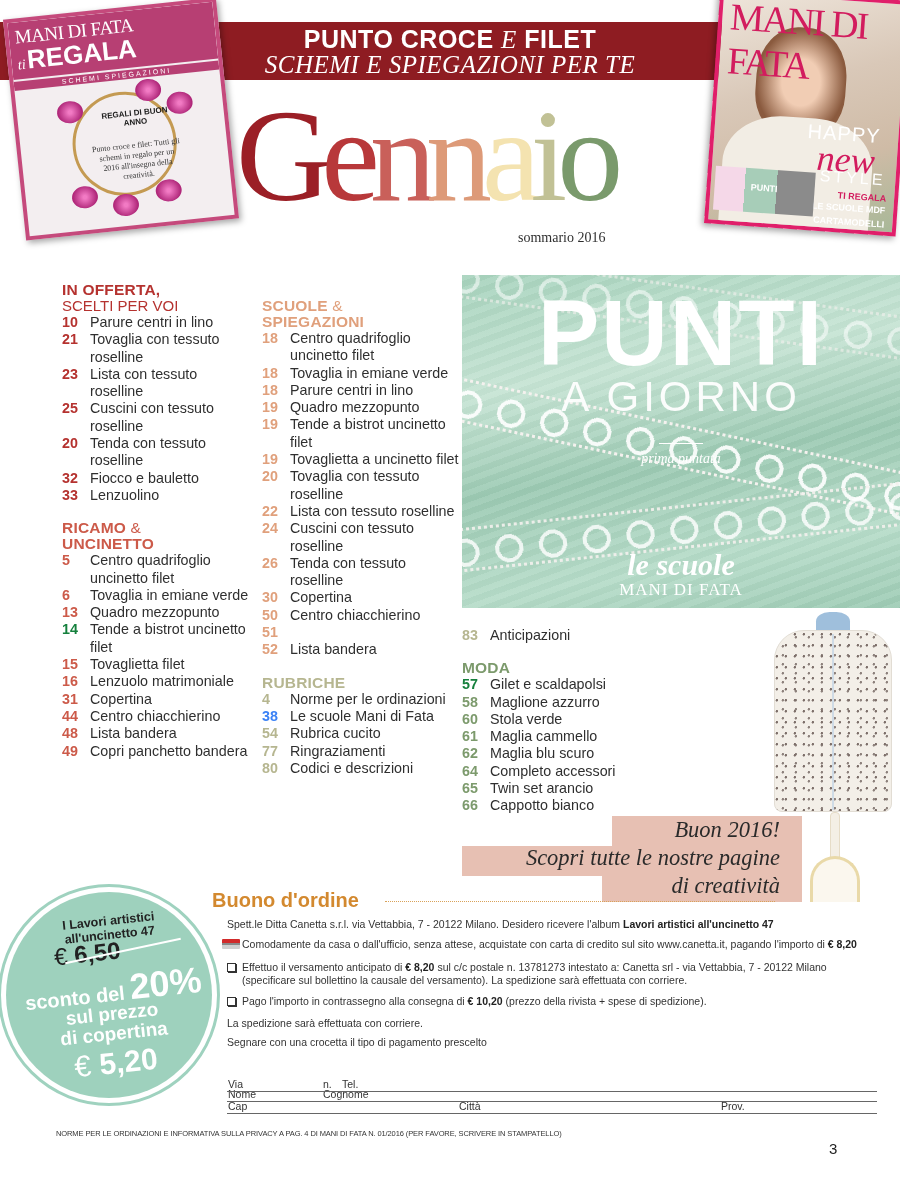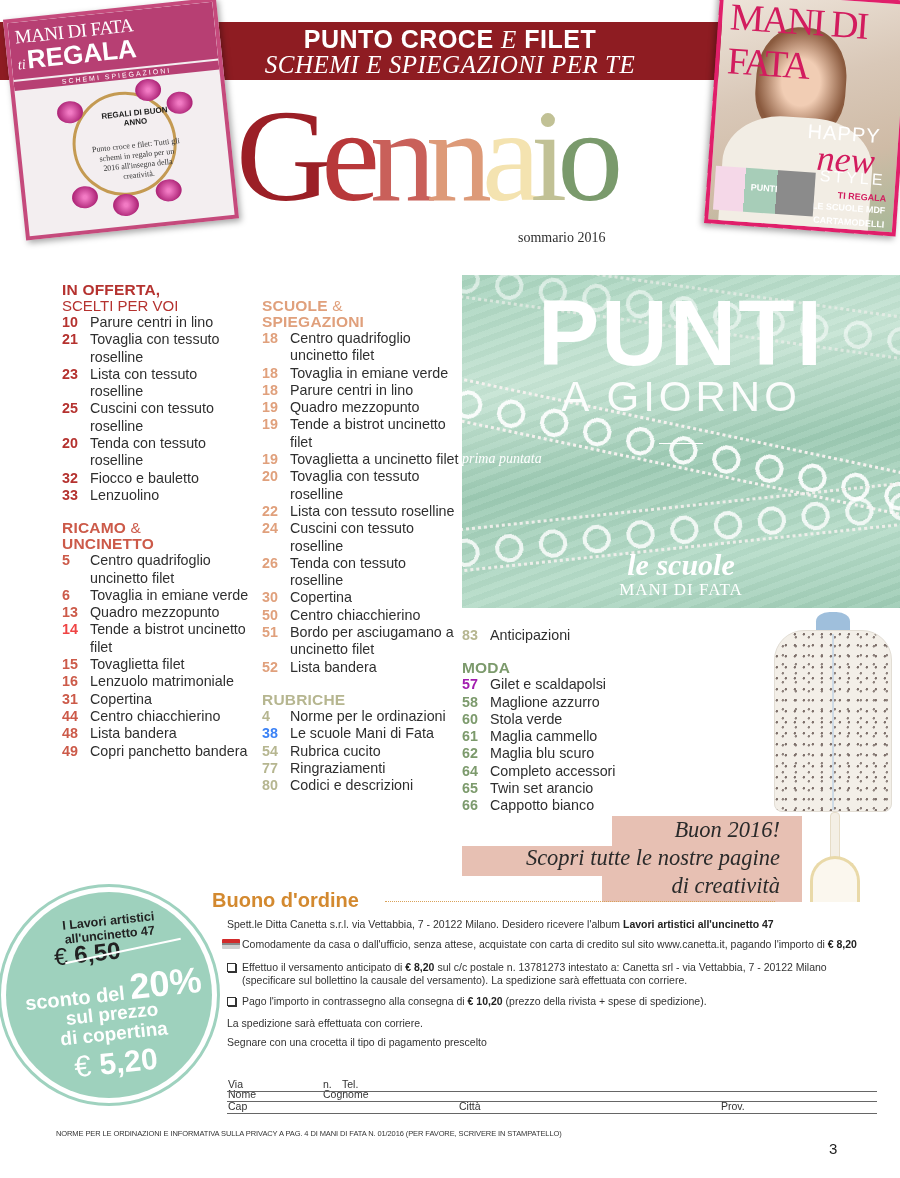--- a/index.html
+++ b/index.html
@@ -53,21 +53,21 @@
   
   .punti-img { position: absolute; left: 462px; top: 275px; width: 438px; height: 333px; overflow: hidden;
     background:
       repeating-linear-gradient(160deg, rgba(255,255,255,0.08) 0 6px, rgba(0,0,0,0.02) 6px 12px),
       linear-gradient(170deg, #a7d3bd 0%, #c6e4d4 30%, #9ccab3 55%, #b6dcc9 80%, #9dcbb4 100%); }
   .punti-img .band { position: absolute; left: -20px; width: 480px; height: 44px; border-top: 3px dotted #f4f1ee; border-bottom: 3px dotted #f4f1ee;
     background: repeating-radial-gradient(circle at 22px 22px, transparent 0 10px, rgba(255,255,255,0.9) 10px 14px, transparent 14px 40px); background-size: 44px 44px; }
   .punti-img .punti-title { position: absolute; left: 0; width: 438px; top: 10px; text-align: center; color: #fff; font-weight: bold; font-size: 92px; letter-spacing: 2px; line-height: 96px; }
   .punti-img .giorno { position: absolute; left: 0; width: 438px; top: 98px; text-align: center; color: #fff; font-size: 42px; letter-spacing: 4px; font-weight: normal; opacity: 0.95; }
   .punti-img .rule { position: absolute; left: 197px; top: 168px; width: 44px; border-top: 1px solid #fff; }
-  .punti-img .prima { position: absolute; left: 0; width: 438px; top: 176px; text-align: left; color: #fff; font-family: "Liberation Serif", serif; font-style: italic; font-size: 14px; }
+  .punti-img .prima { position: absolute; left: 0; width: 438px; top: 176px; text-align: center; color: #fff; font-family: "Liberation Serif", serif; font-style: italic; font-size: 14px; }
   .punti-img .scuole { position: absolute; left: 0; width: 438px; top: 275px; text-align: center; color: #fff; font-family: "Liberation Serif", serif; font-style: italic; font-weight: bold; font-size: 30px; line-height: 30px; }
   .punti-img .manidifata { position: absolute; left: 0; width: 438px; top: 305px; text-align: center; color: #fff; font-family: "Liberation Serif", serif; font-size: 17px; letter-spacing: 1px; }
 
   
   .coat { position: absolute; left: 768px; top: 612px; width: 130px; height: 200px; }
   .mannequin-top { position: absolute; left: 48px; top: 0; width: 34px; height: 24px; border-radius: 40% 40% 10% 10%; background: #9fbfdc; }
   .coat-body { position: absolute; left: 6px; top: 18px; width: 118px; height: 182px; border-radius: 30px 30px 8px 8px;
     background: radial-gradient(circle at 20% 30%, #7d6f6a 1px, transparent 1.5px) 0 0/9px 11px,
                 radial-gradient(circle at 60% 70%, #8d817c 1px, transparent 1.5px) 0 0/13px 9px,
                 #f3efe8; border: 1px solid #e2ddd4; }
@@ -198,21 +198,21 @@
       </div>
     <div class="entry">
         <span class="num" style="color:#cc5a49">6</span>
         <span class="txt">Tovaglia in emiane verde</span>
       </div>
     <div class="entry">
         <span class="num" style="color:#cc5a49">13</span>
         <span class="txt">Quadro mezzopunto</span>
       </div>
     <div class="entry">
-        <span class="num" style="color:#ef4444">14</span>
+        <span class="num" style="color:#15803d">14</span>
         <span class="txt">Tende a bistrot uncinetto filet</span>
       </div>
     <div class="entry">
         <span class="num" style="color:#cc5a49">15</span>
         <span class="txt">Tovaglietta filet</span>
       </div>
     <div class="entry">
         <span class="num" style="color:#cc5a49">16</span>
         <span class="txt">Lenzuolo matrimoniale</span>
       </div>
@@ -282,21 +282,20 @@
     <div class="entry">
         <span class="num" style="color:#e0a07c">30</span>
         <span class="txt">Copertina</span>
       </div>
     <div class="entry">
         <span class="num" style="color:#e0a07c">50</span>
         <span class="txt">Centro chiacchierino</span>
       </div>
     <div class="entry">
         <span class="num" style="color:#e0a07c">51</span>
-        <span class="txt">Bordo per asciugamano a uncinetto filet</span>
       </div>
     <div class="entry">
         <span class="num" style="color:#e0a07c">52</span>
         <span class="txt">Lista bandera</span>
       </div>
   </div>
   <div class="gap"></div>
   <div class="sec-head" style="color:#b6b690">RUBRICHE</div>
   <div>
     <div class="entry">
@@ -324,21 +323,21 @@
 
 <div class="toc-col" style="left:462px;top:627px;width:220px;">
   <div class="entry">
       <span class="num" style="color:#b6b690">83</span>
       <span class="txt">Anticipazioni</span>
     </div>
   <div class="gap"></div>
   <div class="sec-head" style="color:#7c9a6c">MODA</div>
   <div>
     <div class="entry">
-        <span class="num" style="color:#a21caf">57</span>
+        <span class="num" style="color:#15803d">57</span>
         <span class="txt">Gilet e scaldapolsi</span>
       </div>
     <div class="entry">
         <span class="num" style="color:#7c9a6c">58</span>
         <span class="txt">Maglione azzurro</span>
       </div>
     <div class="entry">
         <span class="num" style="color:#7c9a6c">60</span>
         <span class="txt">Stola verde</span>
       </div>

